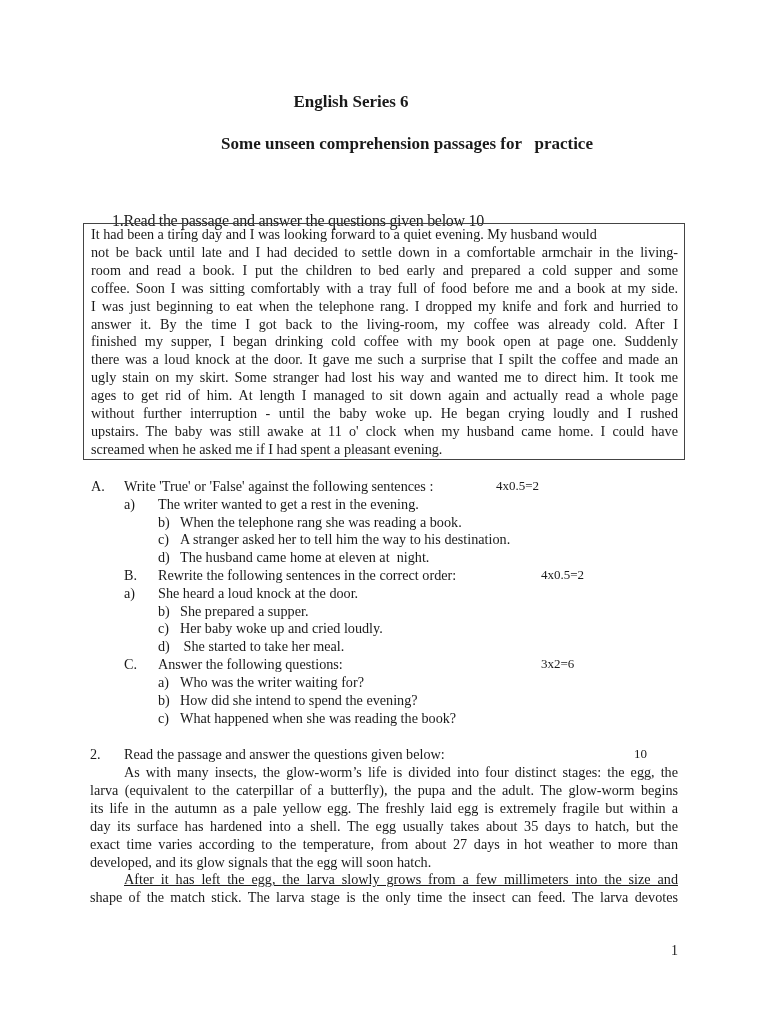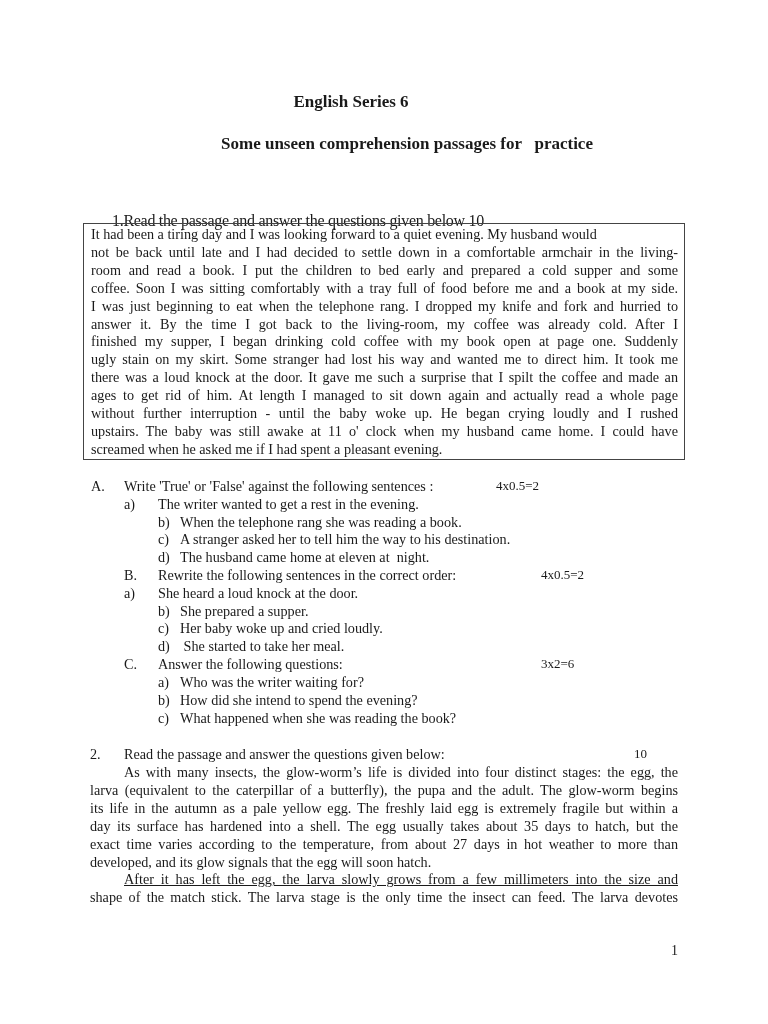--- a/index.html
+++ b/index.html
@@ -96,22 +96,22 @@
 <div class="instr1">1.Read the passage and answer the questions given below 10</div>
 
 <div class="passage-box">
   <span class="pline" style="text-align-last:left">It had been a tiring day and I was looking forward to a quiet evening.  My husband would</span>
   <span class="pline">not be back until late and I had decided to settle down in a comfortable armchair in the living-</span>
   <span class="pline">room and read a book.  I put the children to bed early and prepared a cold supper and some</span>
   <span class="pline">coffee.  Soon I was sitting comfortably with a tray full of food before me and a book at my side.</span>
   <span class="pline">I was just beginning to eat when the telephone rang.  I dropped my knife and fork and hurried to</span>
   <span class="pline">answer it.  By the time I got back to the living-room, my coffee was already cold.  After I</span>
   <span class="pline">finished my supper, I began drinking cold coffee with my book open at page one.  Suddenly</span>
+  <span class="pline">there was a loud knock at the door.  It gave me such a surprise that I spilt the coffee and made an</span>
   <span class="pline">ugly stain on my skirt.  Some stranger had lost his way and wanted me to direct him.  It took me</span>
-  <span class="pline">there was a loud knock at the door.  It gave me such a surprise that I spilt the coffee and made an</span>
   <span class="pline">ages to get rid of him. At length I managed to sit down again and actually read a whole page</span>
   <span class="pline">without further interruption - until the baby woke up.  He began crying loudly and I rushed</span>
   <span class="pline">upstairs. The baby was still awake at 11 o' clock when my husband came home.  I could have</span>
   <span class="pline last">screamed when he asked me if I had spent a pleasant evening.</span>
 </div>
 
 <div>
   <span class="q" style="left:91px; top:478px;">A.</span>
   <span class="q" style="left:124px; top:478px;">Write 'True' or 'False' against the following sentences :</span>
   <span class="marks" style="left:496px; top:478px;">4x0.5=2</span>

